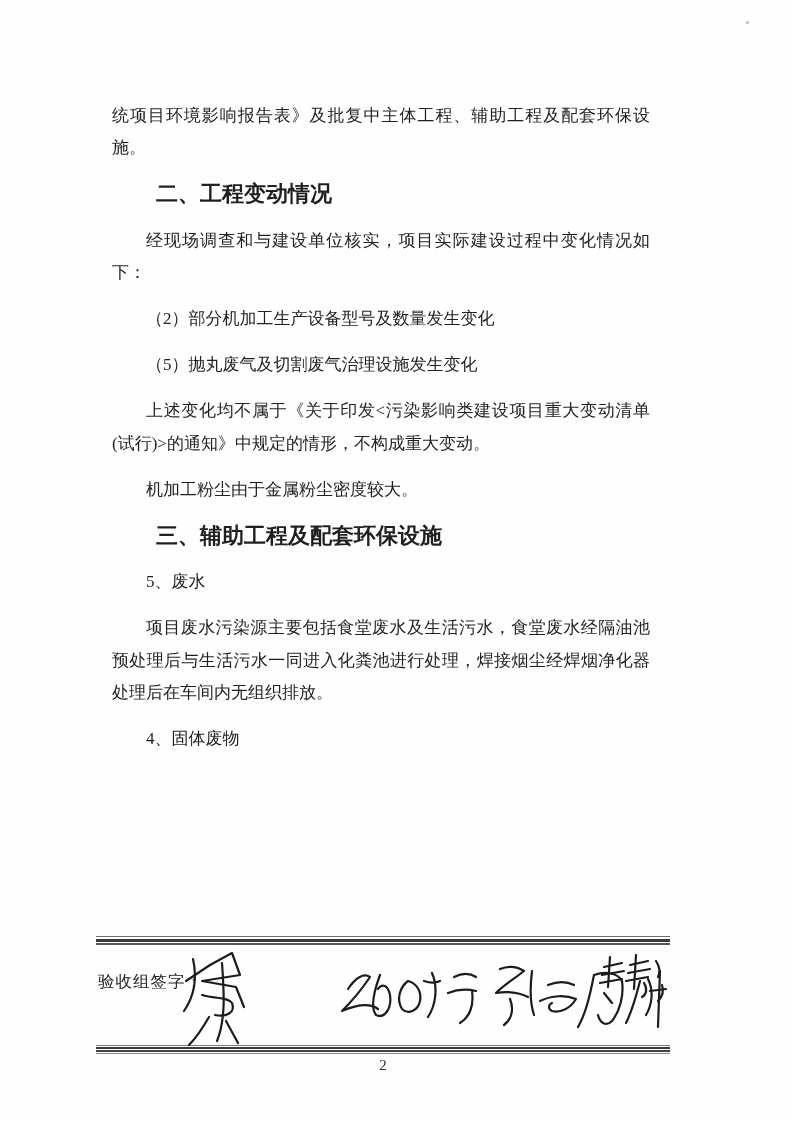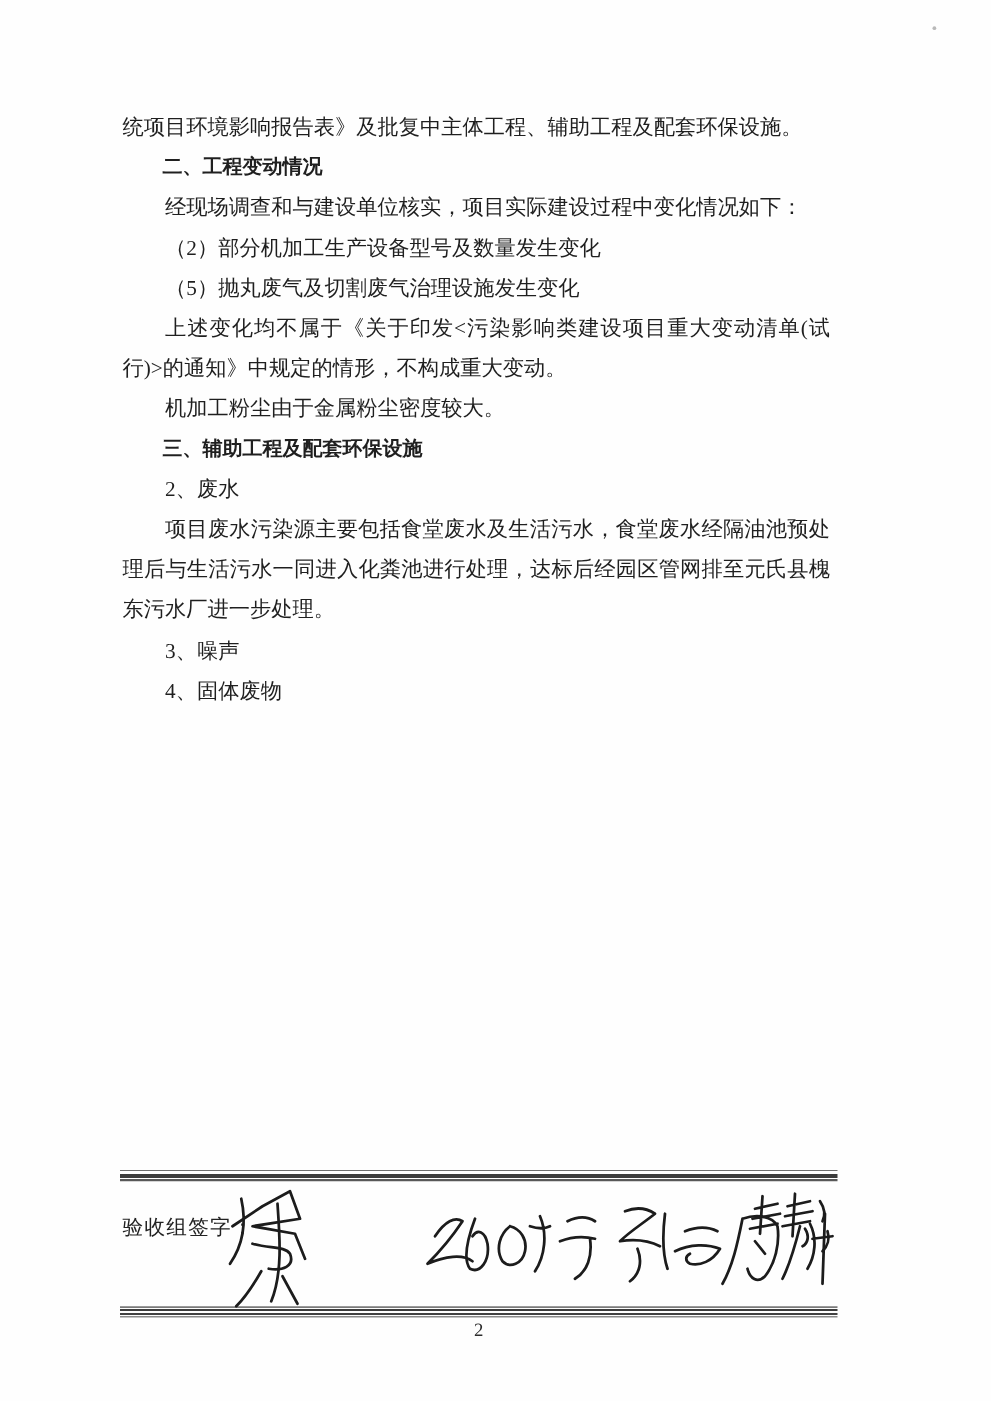--- a/index.html
+++ b/index.html
@@ -9,24 +9,24 @@
     background:#fefefe;
     font-family:"Liberation Serif","DejaVu Serif",serif;
     color:#1f1f1f;
     overflow:hidden;
   }
   .doc{
     position:absolute;left:98px;top:86px;width:566px;
     font-size:17px;line-height:32.2px;
     text-align:justify;text-justify:inter-ideograph;
   }
-  .doc p{margin:0;}
+  .doc p{margin:14px;}
   .indent{text-indent:2em;}
   .line-item{text-indent:2em;}
-  .sec-heading{margin:0;font-size:16px;font-weight:bold;text-indent:2em;text-align:left;}
+  .sec-heading{margin:0;font-size:22px;font-weight:bold;text-indent:2em;text-align:left;}
   .speck{position:absolute;left:746px;top:21px;width:3px;height:3px;border-radius:50%;background:#b9b9b9;}
   .sig-block{position:absolute;left:96px;top:936px;width:574px;}
   .rule{width:100%;}
   .rule-top{
     height:9px;
     background:linear-gradient(to bottom,
       #6e6e6e 0 1px,transparent 1px 3px,
       #3c3c3c 3px 6px,transparent 6px 7px,
       #585858 7px 9px);
   }
@@ -60,23 +60,22 @@
 
   <div class="doc">
     <p>统项目环境影响报告表》及批复中主体工程、辅助工程及配套环保设施。</p>
     <p class="sec-heading">二、工程变动情况</p>
     <p class="indent">经现场调查和与建设单位核实，项目实际建设过程中变化情况如下：</p>
     <p class="line-item">（2）部分机加工生产设备型号及数量发生变化</p>
     <p class="line-item">（5）抛丸废气及切割废气治理设施发生变化</p>
     <p class="indent">上述变化均不属于《关于印发&lt;污染影响类建设项目重大变动清单(试行)&gt;的通知》中规定的情形，不构成重大变动。</p>
     <p class="indent">机加工粉尘由于金属粉尘密度较大。</p>
     <p class="sec-heading">三、辅助工程及配套环保设施</p>
-    <p class="line-item">2、废水</p>
-    <p class="indent">项目废水污染源主要包括食堂废水及生活污水，食堂废水经隔油池预处理后与生活污水一同进入化粪池进行处理，达标后经园区管网排至元氏县槐东污水厂进一步处理。</p>
-    <p class="line-item">3、噪声</p>
+    <p class="line-item">5、废水</p>
+    <p class="indent">项目废水污染源主要包括食堂废水及生活污水，食堂废水经隔油池预处理后与生活污水一同进入化粪池进行处理，焊接烟尘经焊烟净化器处理后在车间内无组织排放。</p>
     <p class="line-item">4、固体废物</p>
   </div>
 
   <div class="sig-block">
     <div class="rule rule-top"></div>
     <div class="sig-area">
       <span class="sig-label">验收组签字：</span>
       <svg class="sig-svg" viewBox="0 0 574 112" aria-hidden="true">
 
         <g>

